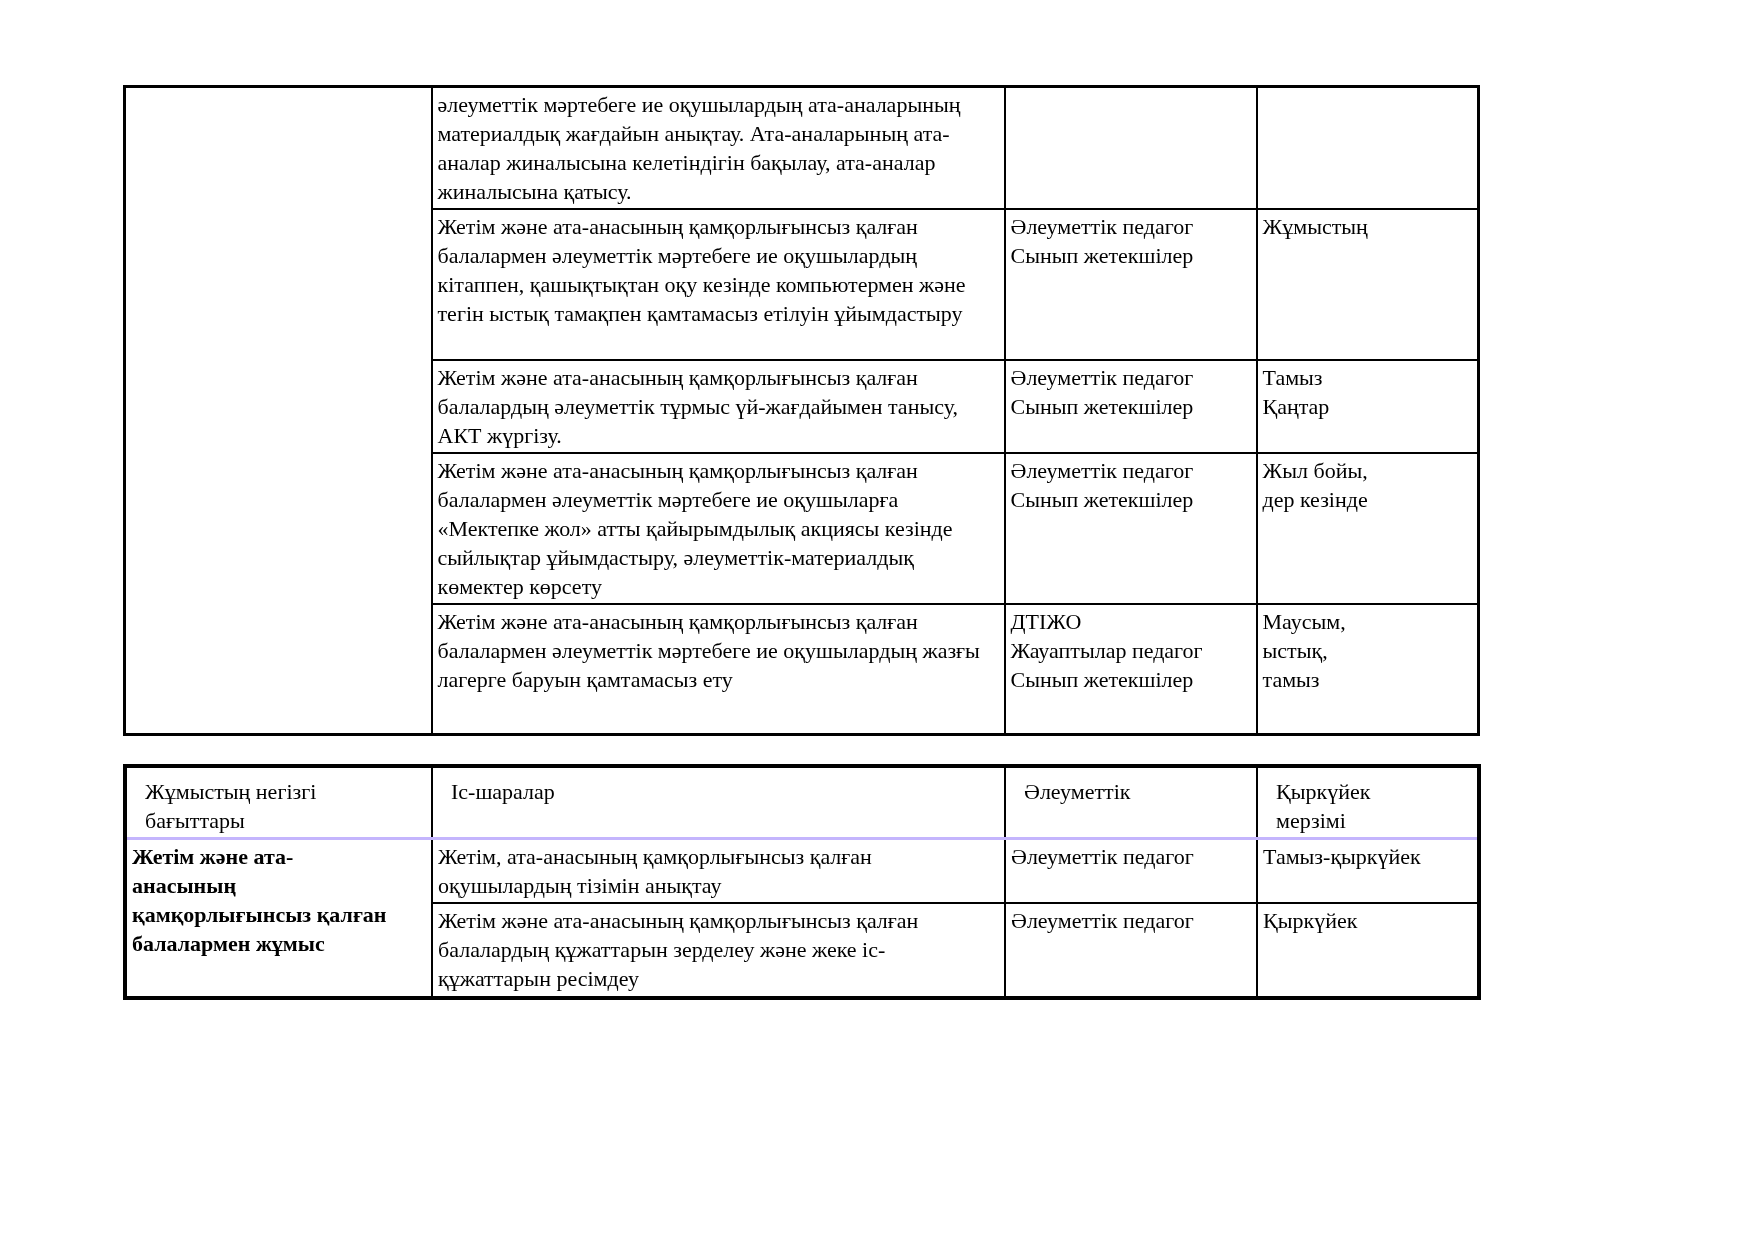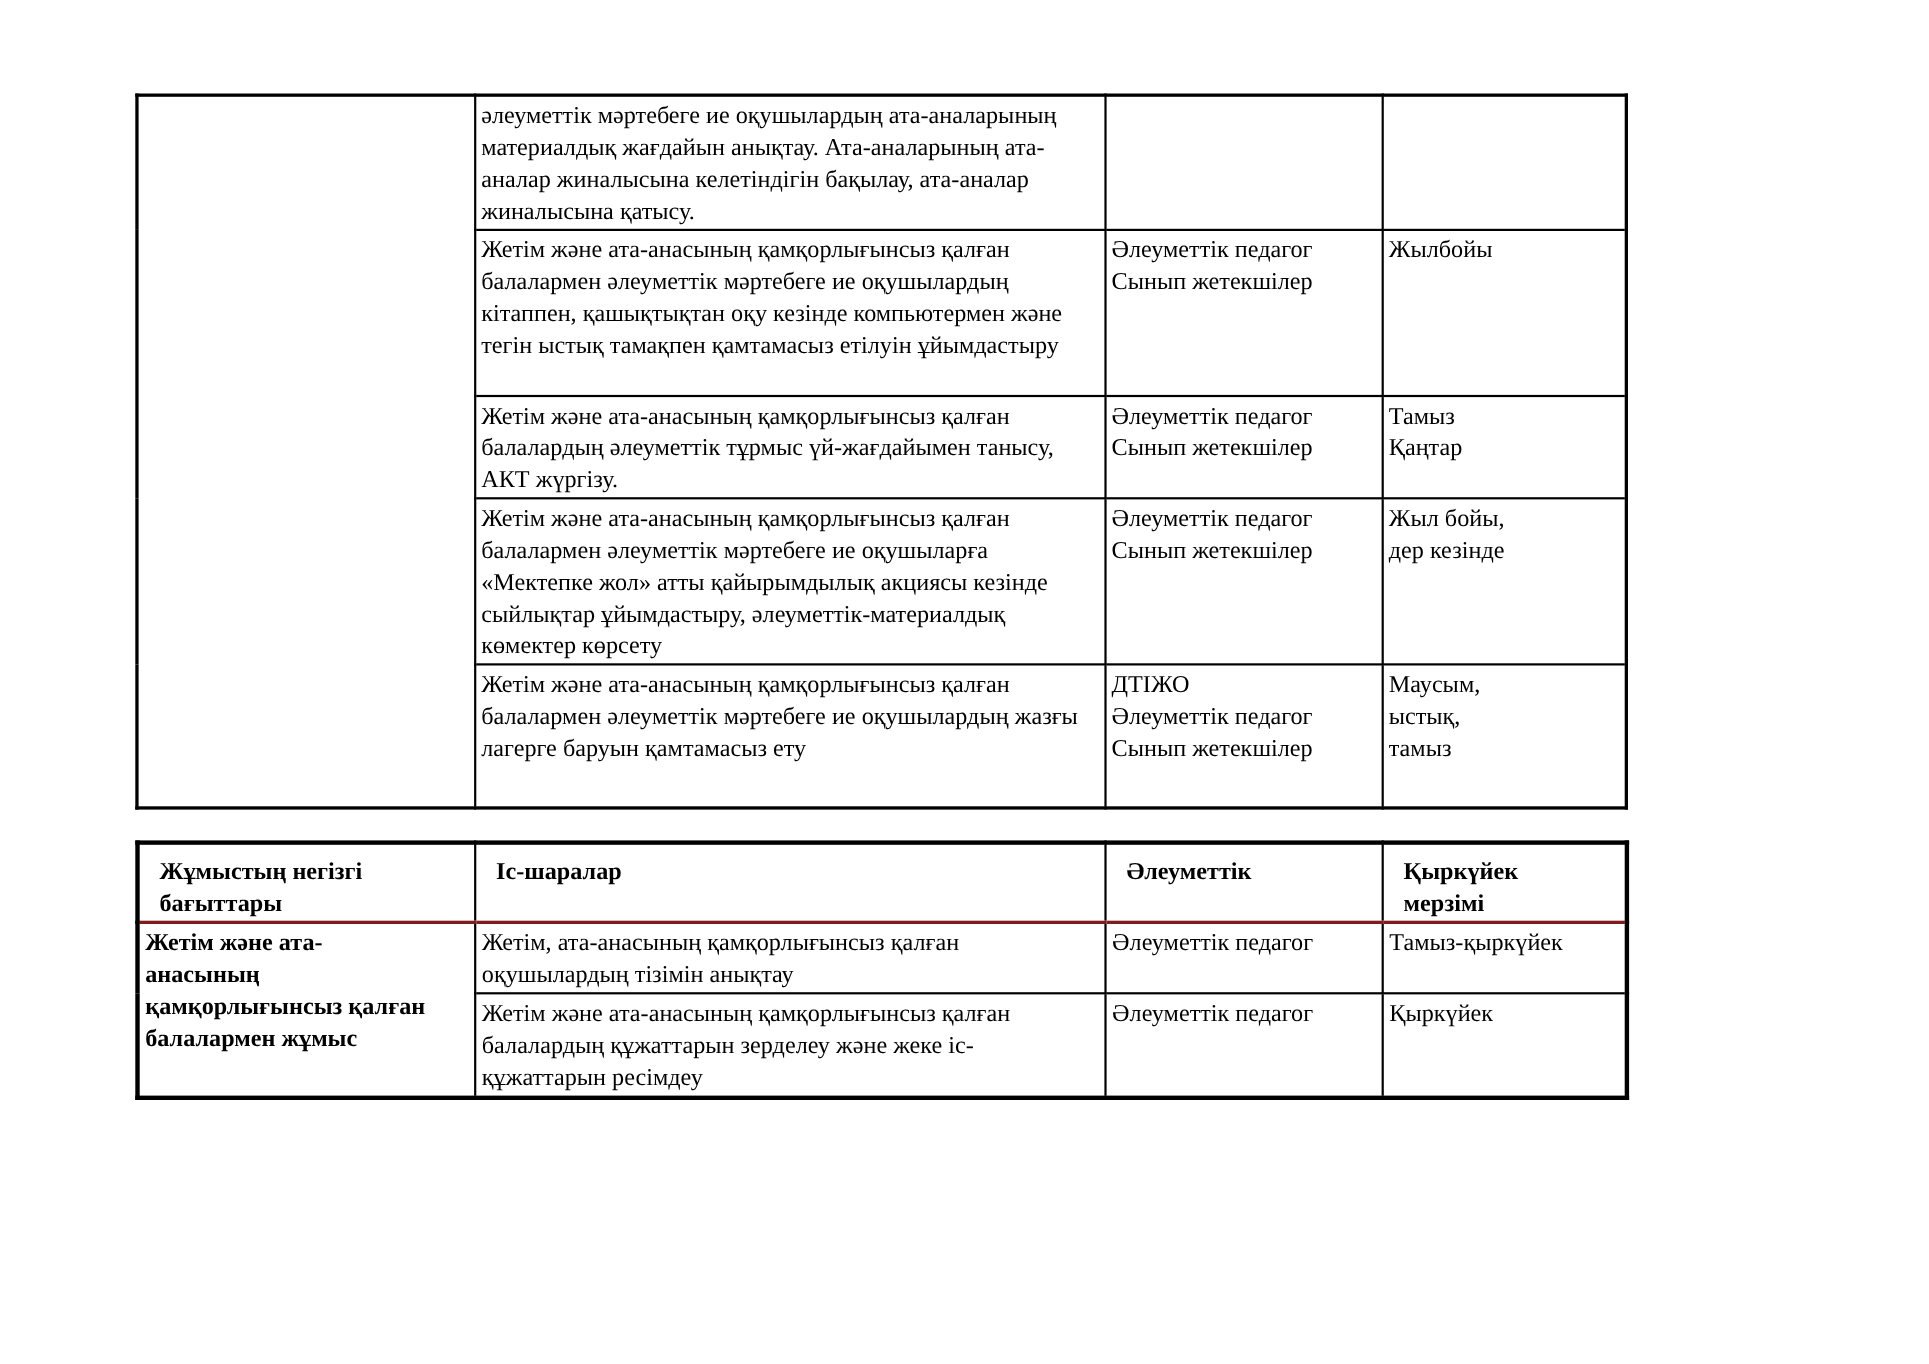--- a/index.html
+++ b/index.html
@@ -17,21 +17,21 @@
   td, th {
     border:2px solid #000;
     vertical-align:top;
     font-size:22px; line-height:29px;
     padding:2px 6px 2px 5px;
     text-align:left; font-weight:normal;
     overflow:hidden;
   }
   .pre { white-space:pre-line; }
 
-  .t2 tr.head th { font-weight:bold; padding-left:18px; padding-top:9px; border-bottom:3px solid #7f1d1d; }
+  .t2 tr.head th { font-weight:normal; padding-left:18px; padding-top:9px; border-bottom:3px solid #c4b5fd; }
   .t2 td.dir { font-weight:bold; }
 </style>
 </head>
 <body>
 
 <div class="page">
 
   <table class="t1">
     <colgroup>
       <col style="width:307px">
@@ -43,40 +43,40 @@
       <tr style="height:120px;">
         <td rowspan="5"></td>
         <td>әлеуметтік мәртебеге ие оқушылардың ата-аналарының материалдық жағдайын анықтау. Ата-аналарының ата-аналар жиналысына келетіндігін бақылау,  ата-аналар жиналысына қатысу.</td>
         <td class="pre"></td>
         <td class="pre"></td>
       </tr>
       <tr style="height:151px;">
         <td>Жетім және ата-анасының қамқорлығынсыз қалған балалармен әлеуметтік мәртебеге ие оқушылардың кітаппен, қашықтықтан оқу кезінде компьютермен және тегін ыстық тамақпен қамтамасыз етілуін ұйымдастыру</td>
         <td class="pre">Әлеуметтік педагог
 Сынып жетекшілер</td>
-        <td class="pre">Жылбойы</td>
+        <td class="pre">Жұмыстың</td>
       </tr>
       <tr style="height:88px;margin-top:39px;">
         <td>Жетім және ата-анасының қамқорлығынсыз қалған балалардың әлеуметтік тұрмыс үй-жағдайымен танысу, АКТ жүргізу.</td>
         <td class="pre">Әлеуметтік педагог
 Сынып жетекшілер</td>
         <td class="pre">Тамыз
 Қаңтар</td>
       </tr>
       <tr style="height:150px;">
         <td>Жетім және ата-анасының қамқорлығынсыз қалған балалармен әлеуметтік мәртебеге ие оқушыларға «Мектепке жол» атты қайырымдылық акциясы кезінде сыйлықтар ұйымдастыру, әлеуметтік-материалдық көмектер көрсету</td>
         <td class="pre">Әлеуметтік педагог
 Сынып жетекшілер</td>
         <td class="pre">Жыл бойы,
 дер кезінде</td>
       </tr>
       <tr style="height:130px;">
         <td>Жетім және ата-анасының қамқорлығынсыз  қалған балалармен әлеуметтік мәртебеге  ие оқушылардың жазғы лагерге баруын қамтамасыз ету</td>
         <td class="pre">ДТІЖО
-Әлеуметтік педагог
+Жауаптылар педагог
 Сынып жетекшілер</td>
         <td class="pre">Маусым,
 ыстық,
 тамыз</td>
       </tr>
     </tbody>
   </table>
 
   <table class="t2">
     <colgroup>

